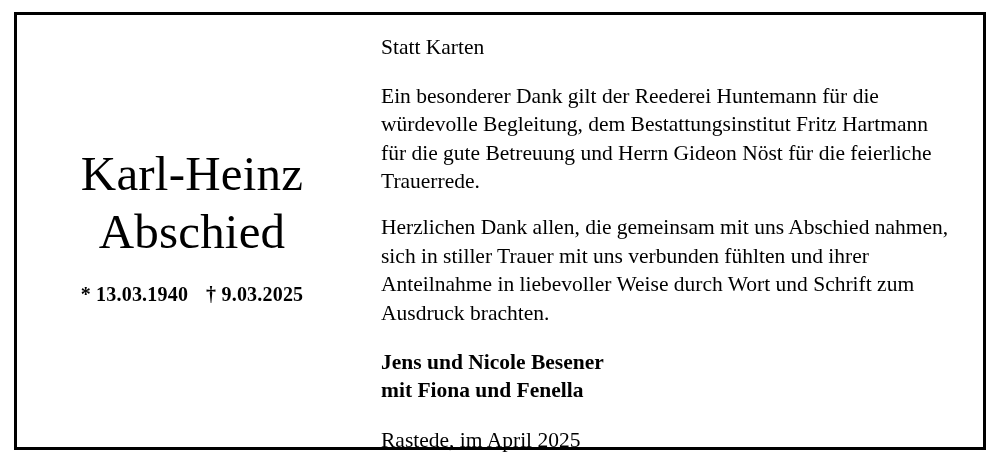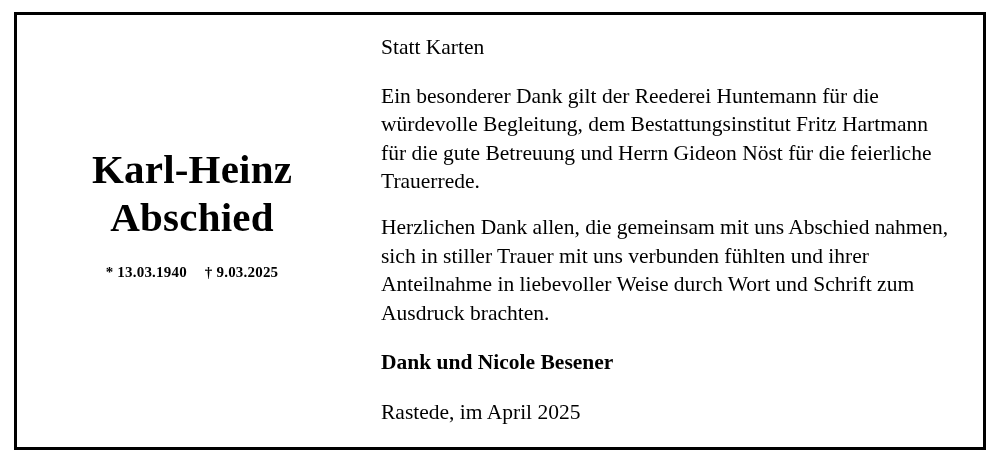--- a/index.html
+++ b/index.html
@@ -46,30 +46,30 @@
   }
 
   .deceased-block {
     position: absolute;
     left: 0;
     right: 0;
     top: 130px;
     text-align: center;
   }
   .name-line {
-    font-weight: bold;
-    font-size: 41px;
+    font-weight: normal;
+    font-size: 49px;
     line-height: 1.18;
     letter-spacing: 0.2px;
     white-space: nowrap;
   }
   .dates-line {
     margin-top: 22px;
     font-weight: bold;
-    font-size: 15px;
+    font-size: 20px;
     letter-spacing: 0.2px;
     white-space: nowrap;
   }
   .dates-line .date-sep {
     display: inline-block;
     width: 18px;
   }
 
   .text-para {
     font-size: 21.5px;
@@ -107,20 +107,21 @@
             <span>* 13.03.1940</span><span class="date-sep"></span><span>† 9.03.2025</span>
           </div>
         </div>
       </div>
 
       <div class="right-col">
         <p class="text-para para-lead">Statt Karten</p>
         <p class="text-para">Ein besonderer Dank gilt der Reederei Huntemann für die würdevolle Begleitung, dem Bestattungsinstitut Fritz Hartmann für die gute Betreuung und Herrn Gideon Nöst für die feierliche Trauerrede.</p>
         <p class="text-para">Herzlichen Dank allen, die gemeinsam mit uns Abschied nahmen, sich in stiller Trauer mit uns verbunden fühlten und ihrer Anteilnahme in liebevoller Weise durch Wort und Schrift zum Ausdruck brachten.</p>
         <p class="signature">
-          <span>Dank und Nicole Besener</span><br>
+          <span>Jens und Nicole Besener</span><br>
+          <span>mit Fiona und Fenella</span>
         </p>
         <p class="place-date">Rastede, im April 2025</p>
       </div>
 
     </div>
   </div>
 </div>
 
 </body></html>

